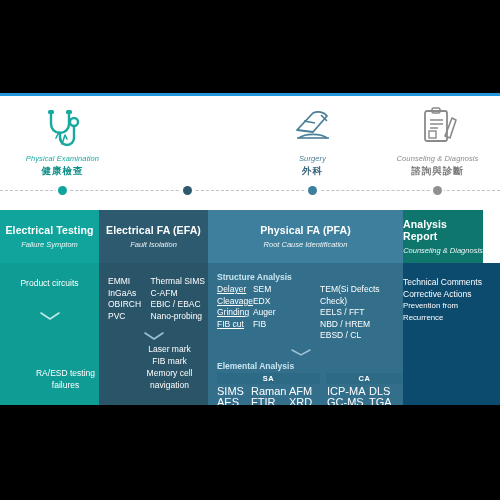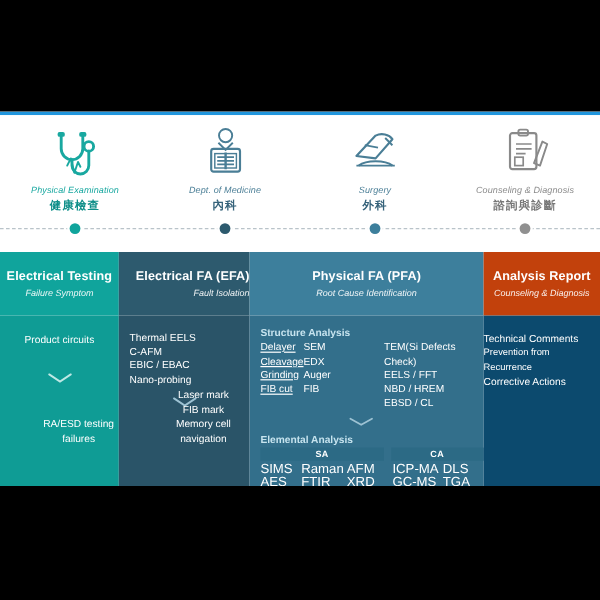--- a/index.html
+++ b/index.html
@@ -154,21 +154,21 @@
   }
   .chev {
     margin-top: 18px;
   }
   .bbottom {
     font-size: 8.5px;
     text-align: center;
     line-height: 12px;
     position: absolute;
     left: 0; right: 0;
-    bottom: 34px;
+    bottom: 14px;
     padding-left: 32px;
   }
 
   
   .efa-lists {
     display: flex;
     margin: 13px 0 0 9px;
     font-size: 8.5px;
     line-height: 11.5px;
   }
@@ -244,34 +244,20 @@
           <rect x="25" y="2" width="6" height="4" rx="1.6" fill="#19a8a0"></rect>
           <path d="M19 25 L19 30 a7 7 0 0 0 14 0 L33 18" fill="none" stroke="#19a8a0" stroke-width="2.4" stroke-linecap="round"></path>
           <circle cx="33" cy="14" r="4" fill="none" stroke="#19a8a0" stroke-width="2.4"></circle>
           <path d="M15 30 l3 -6 l3 12 l3 -9 l2 4" fill="none" stroke="#19a8a0" stroke-width="1.6" stroke-linecap="round" stroke-linejoin="round"></path>
         </svg>
       </div>
       <div class="jlabel-en teal">Physical Examination</div>
       <div class="jlabel-zh teal">健康檢查</div>
     </div>
 
-    <div class="jcol" style="left:125px;">
-      <div class="jicon">
-        <svg width="40" height="44" viewBox="0 0 40 44">
-          <circle cx="20" cy="7" r="5.5" fill="none" stroke="#4a7e96" stroke-width="1.6"></circle>
-          <path d="M14 13 L20 19 L26 13" fill="none" stroke="#4a7e96" stroke-width="1.6"></path>
-          <rect x="8" y="18" width="24" height="19" rx="2" fill="none" stroke="#4a7e96" stroke-width="1.8"></rect>
-          <rect x="11" y="22" width="18" height="12" fill="none" stroke="#4a7e96" stroke-width="1.2"></rect>
-          <path d="M13 25 h14 M13 28 h14 M13 31 h14" stroke="#4a7e96" stroke-width="1.4"></path>
-          <path d="M20 21 v14" stroke="#4a7e96" stroke-width="2"></path>
-        </svg>
-      </div>
-      <div class="jlabel-en">Dept. of Medicine</div>
-      <div class="jlabel-zh">內科</div>
-    </div>
 
     <div class="jcol" style="left:250px;">
       <div class="jicon">
         <svg width="44" height="42" viewBox="0 0 44 42">
           <path d="M6 22 L22 5 a10 8 0 0 1 14 3 L22 24 Z" fill="none" stroke="#4a7e96" stroke-width="1.8" stroke-linejoin="round"></path>
           <path d="M13 13 L24 15" fill="none" stroke="#4a7e96" stroke-width="1.4"></path>
           <path d="M30 7 L36 13" fill="none" stroke="#4a7e96" stroke-width="1.6"></path>
           <path d="M8 30 a16 7 0 0 1 28 0" fill="none" stroke="#4a7e96" stroke-width="1.8"></path>
           <path d="M6 30 h32" fill="none" stroke="#4a7e96" stroke-width="1.6"></path>
         </svg>
@@ -309,29 +295,29 @@
           <i style="background:#909090"></i>
         </div>
     </div>
   </div>
 
   <div class="headers">
     <div class="hcell" style="left:0px;width:99px;background:#10a49c;">
       <div class="htitle">Electrical Testing</div>
       <div class="hsub">Failure Symptom</div>
     </div>
-    <div class="hcell" style="left:99px;width:109px;background:#2d5a6e;align-items:flex-end;">
+    <div class="hcell" style="left:99px;width:109px;background:#2d5a6e;">
       <div class="htitle">Electrical FA (EFA)</div>
       <div class="hsub">Fault Isolation</div>
     </div>
     <div class="hcell" style="left:208px;width:195px;background:#3d7f9c;">
       <div class="htitle">Physical FA (PFA)</div>
       <div class="hsub">Root Cause Identification</div>
     </div>
-    <div class="hcell" style="left:403px;width:97px;background:#c2410c;">
+    <div class="hcell" style="left:403px;width:80px;background:#0f766e;">
       <div class="htitle">Analysis Report</div>
       <div class="hsub">Counseling &amp; Diagnosis</div>
     </div>
   </div>
 
   <div class="bodyband">
 
     <div class="bcell centered-col" style="left:0px;width:99px;background:#0f9c95;">
       <div class="btop">Product circuits</div>
       <div class="chev">
@@ -339,22 +325,28 @@
             <path d="M2 2 L11 8 L20 2" fill="none" stroke="#bfe8e5" stroke-width="1.6" stroke-linecap="round"></path>
           </svg>
       </div>
       <div class="bbottom">
         <div>RA/ESD testing failures</div>
       </div>
     </div>
 
     <div class="bcell" style="left:99px;width:109px;background:#2a5468;">
       <div class="efa-lists">
+        <div class="col1">
+          <div>EMMI</div>
+          <div>InGaAs</div>
+          <div>OBIRCH</div>
+          <div>PVC</div>
+        </div>
         <div class="col2">
-          <div>Thermal EELS</div>
+          <div>Thermal SIMS</div>
           <div>C-AFM</div>
           <div>EBIC / EBAC</div>
           <div>Nano-probing</div>
         </div>
       </div>
       <div style="text-align:center;margin-top:5px;">
         <svg width="22" height="10" viewBox="0 0 22 10">
             <path d="M2 2 L11 8 L20 2" fill="none" stroke="#9dc2d3" stroke-width="1.6" stroke-linecap="round"></path>
           </svg>
       </div>
@@ -416,19 +408,19 @@
         <div class="e2">SCM</div>
         <div class="e3">XRF</div>
         <div class="e4">LC-MS</div>
         <div class="e5"></div>
       </div>
     </div>
 
     <div class="bcell" style="left:403px;width:97px;background:#0c4a6e;">
       <div class="btop" style="margin-top:13px;">
         <div>Technical Comments</div>
+        <div>Corrective Actions</div>
         <div style="font-size:7.8px;">Prevention from Recurrence</div>
-        <div>Corrective Actions</div>
       </div>
     </div>
 
   </div>
 </div>
 
 </body></html>

